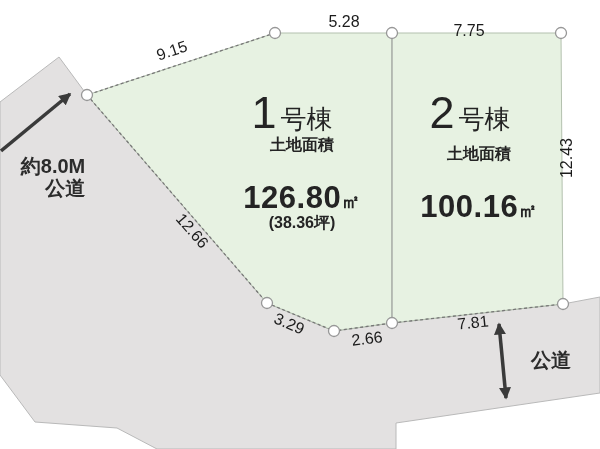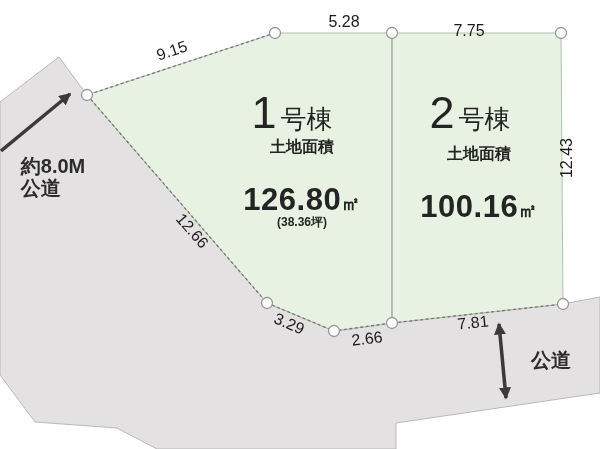--- a/index.html
+++ b/index.html
@@ -27,24 +27,24 @@
   }
   .lot-num{font-size:45px;font-weight:500;line-height:1;}
   .lot-suffix{font-size:26px;font-weight:500;line-height:1;margin-left:4px;}
   .lot-area{
     position:absolute;transform:translate(-50%,-50%);
     text-align:center;color:#242424;line-height:1.15;
   }
   .area-title{font-size:16px;font-weight:700;}
   .area-value{font-size:31px;font-weight:700;line-height:1.02;letter-spacing:0.5px;margin-top:28px;}
   .area-unit{font-size:19px;font-weight:700;}
-  .area-tsubo{font-size:12px;font-weight:700;}
+  .area-tsubo{font-size:16px;font-weight:700;}
   .road-label{
     position:absolute;transform:translate(-50%,-50%);
-    text-align:left;font-size:20px;font-weight:700;line-height:1.1;color:#2c2c2c;
+    text-align:right;font-size:20px;font-weight:700;line-height:1.1;color:#2c2c2c;
   }
 </style>
 </head>
 <body>
 
 <div class="stage">
 
   <svg width="600" height="449" viewBox="0 0 600 449">
     <defs>
       <marker id="ah" markerUnits="userSpaceOnUse" markerWidth="14" markerHeight="12" refX="10.5" refY="6" orient="auto-start-reverse">

